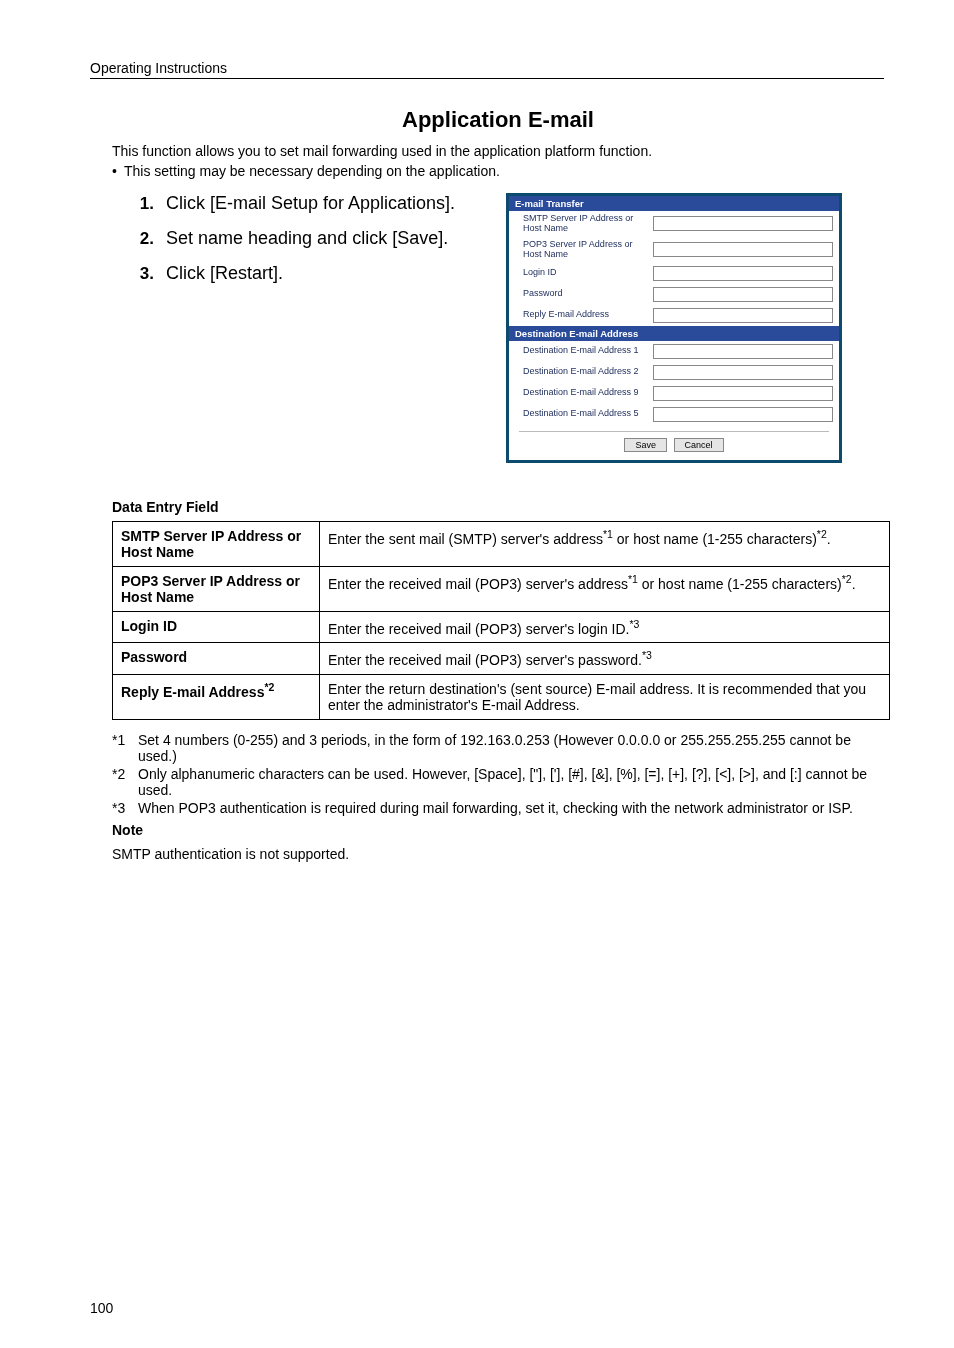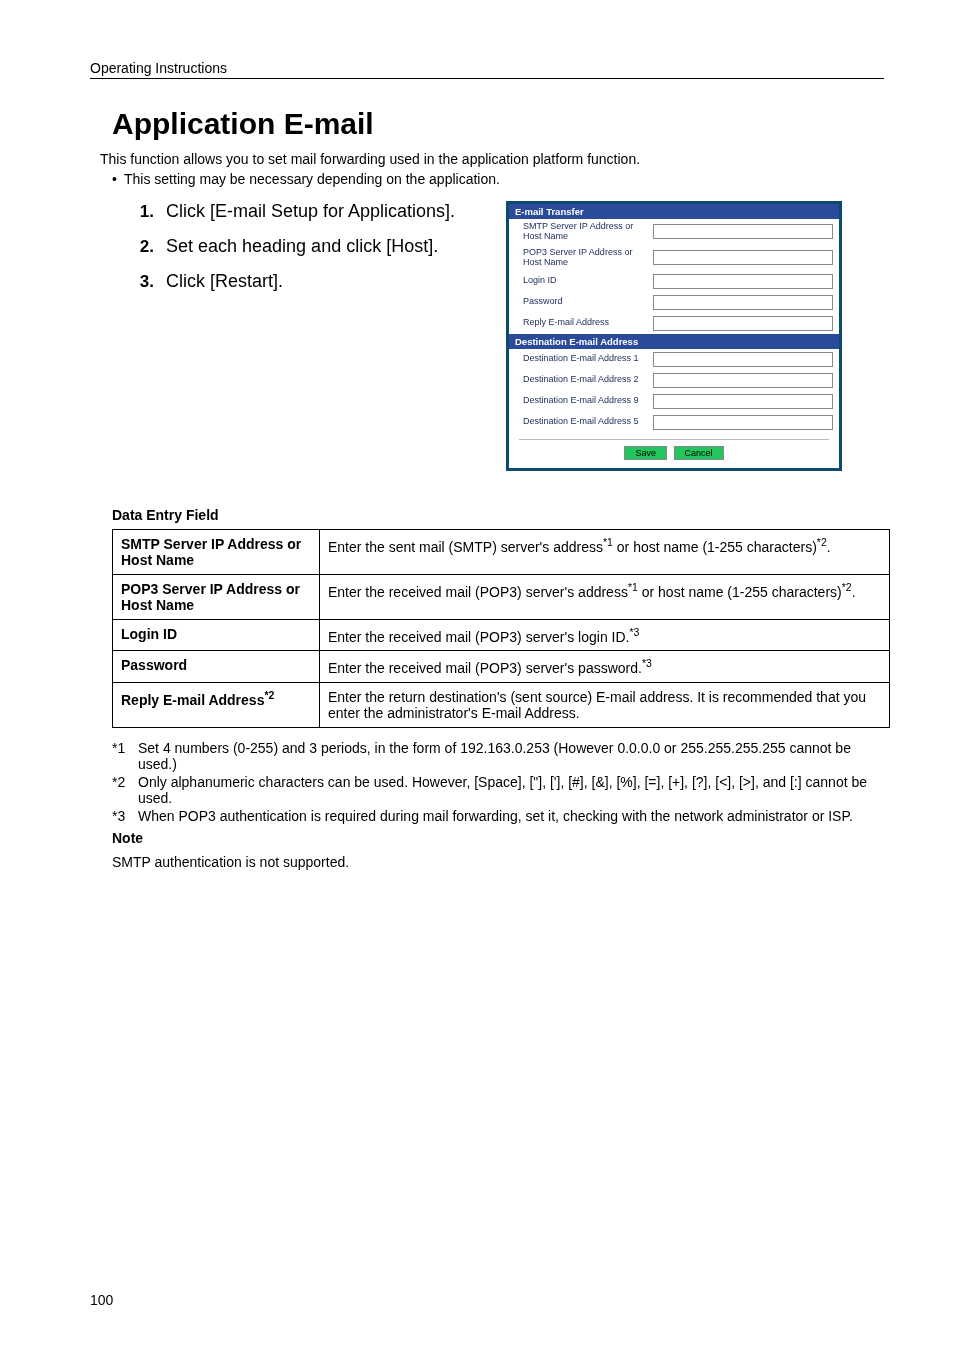--- a/index.html
+++ b/index.html
@@ -20,26 +20,27 @@
   }
   .header-line {
     border-bottom: 1px solid #000;
     padding-bottom: 2px;
     margin-bottom: 28px;
   }
   .header-text {
     font-size: 14px;
   }
   h2.section-title {
-    font-size: 30px;
+    font-size: 22px;
     font-weight: bold;
     margin: 0 0 10px 22px;
+    text-align: center;
   }
   .intro {
-    margin: 0 0 4px 10px;
+    margin: 0 0 4px 22px;
     font-size: 14px;
   }
   .bullet-row {
     margin: 2px 0 14px 22px;
     font-size: 14px;
   }
   .bullet-dot {
     display: inline-block;
     width: 12px;
   }
@@ -104,21 +105,21 @@
     border-top: 1px solid #bbb;
     margin: 6px 10px 0 10px;
   }
   .panel-buttons {
     text-align: center;
     padding: 6px 0 8px 0;
   }
   .panel-btn {
     display: inline-block;
     border: 1px solid #888;
-    background: #22c55e;
+    background: #e5e5e5;
     font-size: 9px;
     padding: 1px 10px;
     margin: 0 2px;
     color: #000;
   }
 
   
   .section-label {
     font-weight: bold;
     margin: 36px 0 6px 22px;
@@ -159,21 +160,21 @@
   }
   .note-head {
     font-weight: bold;
     margin: 6px 0 8px 22px;
   }
   .note-text {
     margin: 0 0 0 22px;
   }
   .page-num {
     position: absolute;
-    bottom: 40px;
+    bottom: 32px;
     left: 90px;
     font-size: 14px;
   }
 </style>
 </head>
 <body>
 
 <div class="page">
 
   <div class="header-line">
@@ -187,21 +188,21 @@
   </p>
 
   <div class="two-col">
     <div class="left-col">
       <div class="step">
         <span class="step-num">1.</span>
         <span class="step-text">Click [E-mail Setup for Applications].</span>
       </div>
       <div class="step">
         <span class="step-num">2.</span>
-        <span class="step-text">Set each heading and click [Host].</span>
+        <span class="step-text">Set name heading and click [Save].</span>
       </div>
       <div class="step">
         <span class="step-num">3.</span>
         <span class="step-text">Click [Restart].</span>
       </div>
     </div>
 
     <div class="right-col">
       <div class="panel">
         <div class="panel-header">E-mail Transfer</div>

